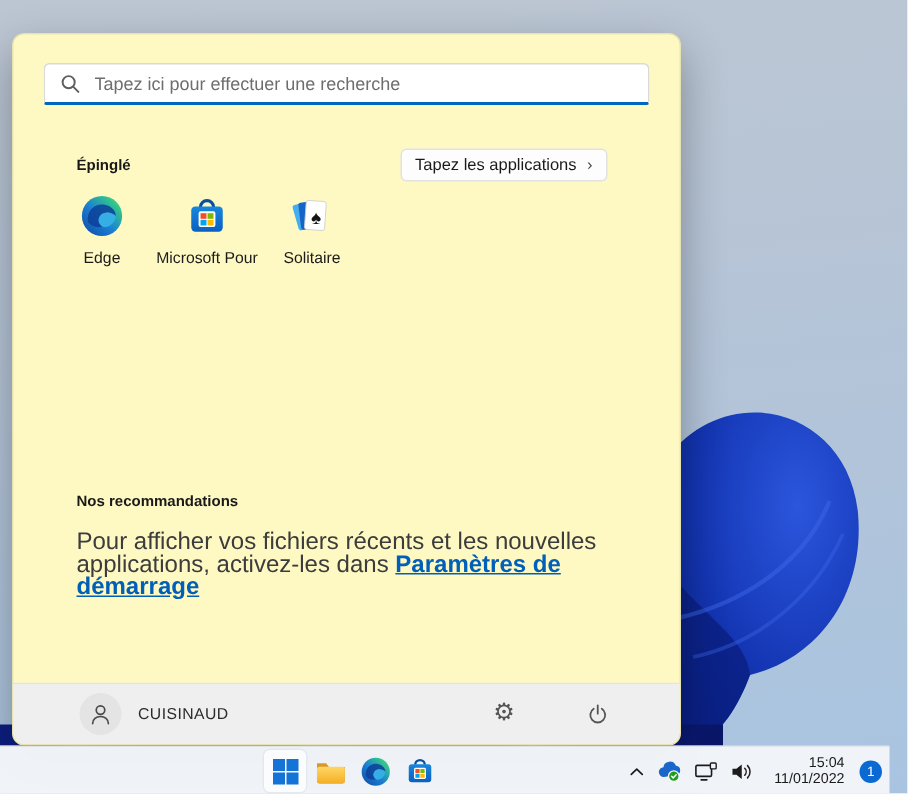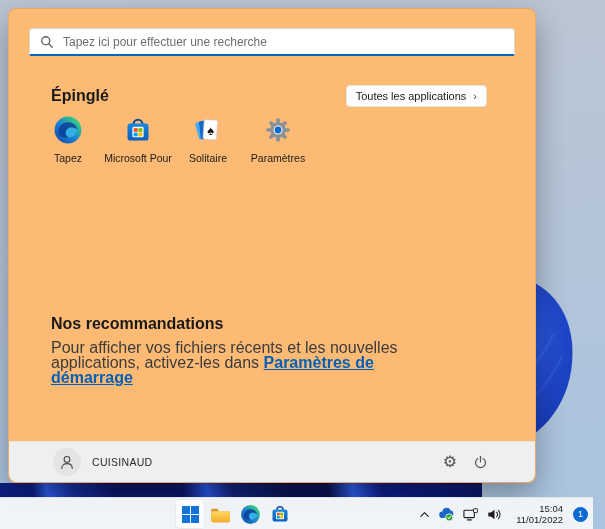--- a/index.html
+++ b/index.html
@@ -15,41 +15,41 @@
   .wall-strip {
     position:absolute; left:0; top:483px; width:482px; height:14px;
     background:linear-gradient(78deg,
       #0d1f82 0%, #0d1f82 7%, #2e5de8 10%, #16309f 15%, #0a1668 24%,
       #0a1668 38%, #2a55e0 43%, #12257f 48%, #081250 60%, #081250 68%,
       #2e5de8 73%, #0d1f8a 79%, #0a1668 100%);
   }
 
   
   .panel {
-    position:absolute; left:8px; top:8px; width:528px; height:475px;
-    background:#fdba74; border:1px solid rgba(0,0,0,0.09); border-radius:8px;
+    position:absolute; left:8px; top:22px; width:446px; height:475px;
+    background:#fef9c3; border:1px solid rgba(0,0,0,0.09); border-radius:8px;
     box-shadow:0 12px 30px rgba(0,0,0,0.32);
   }
   .search-row {
     position:absolute; left:20px; right:20px; top:19px; height:28px;
     background:#ffffff; border:1px solid #d9d9d9; border-bottom:2px solid #0067c0;
     border-radius:4px 4px 2px 2px; display:flex; align-items:center; padding:0 10px;
   }
   .search-row svg { flex:0 0 auto; margin-right:9px; }
   .search-input {
     border:none; outline:none; background:transparent; width:100%;
     font:12px "Liberation Sans",sans-serif; color:#1a1a1a;
   }
   .search-input::placeholder { color:#6e6e6e; opacity:1; }
 
   .pinned-header {
     position:absolute; left:42px; right:48px; top:76px; height:22px;
     display:flex; align-items:center; justify-content:space-between;
   }
-  .section-title { font-size:16px; font-weight:bold; color:#191919;text-align:center; }
+  .section-title { font-size:10px; font-weight:bold; color:#191919;text-align:center; }
   .all-apps-btn {
     display:flex; align-items:center; gap:7px;
     background:#fdfdfd; border:1px solid #e1e1e1; border-radius:4px;
     padding:4px 9px; font-size:11px; color:#1a1a1a; cursor:pointer;
   }
   .all-apps-btn .chev { font-size:11px; color:#454545; line-height:1; }
 
   .apps-row { position:absolute; left:24px; top:106px; display:flex; }
   .app-tile { width:70px; display:flex; flex-direction:column; align-items:center; cursor:pointer; }
   .app-ic { width:30px; height:30px; display:flex; align-items:center; justify-content:center; }
@@ -59,21 +59,21 @@
   .reco-text {
     position:absolute; left:42px; top:331px; width:400px;
     font-size:16px; color:#3c3c3c; line-height:15px;
   }
   .reco-link { color:#005fb8; font-weight:bold; text-decoration:underline; cursor:pointer; }
 
   .user-bar {
     position:absolute; left:0; right:0; bottom:0; height:41px;
     border-top:1px solid #e3e3e3; background:#efefef;
     border-radius:0 0 8px 8px;
-    display:flex; align-items:center; padding:0 40px 0 44px;
+    display:flex; align-items:center; padding:0 40px 0 44px;gap:32px;
   }
   .user-chip { display:flex; align-items:center; gap:11px; cursor:pointer; }
   .avatar {
     width:28px; height:28px; border-radius:50%; background:#e4e4e4;
     display:flex; align-items:center; justify-content:center;
   }
   .username { font-size:10.5px; color:#2a2a2a; letter-spacing:0.3px; }
   .user-bar .spacer { flex:1; }
   .bar-ic { width:30px; height:30px; display:flex; align-items:center; justify-content:center; cursor:pointer; }
   .gear-glyph { font-size:16px; color:#555; line-height:1; }
@@ -127,21 +127,21 @@
     <svg width="14" height="14" viewBox="0 0 16 16">
       <circle cx="6.6" cy="6.6" r="4.6" fill="none" stroke="#5f5f5f" stroke-width="1.5"></circle>
       <line x1="10.2" y1="10.2" x2="14" y2="14" stroke="#5f5f5f" stroke-width="1.5" stroke-linecap="round"></line>
     </svg>
     <input class="search-input" type="text" placeholder="Tapez ici pour effectuer une recherche" style="">
   </div>
 
   <div class="pinned-header">
     <div class="section-title">Épinglé</div>
     <div class="all-apps-btn">
-      <span>Toutes les applications</span>
+      <span>Tapez les applications</span>
       <span class="chev">›</span>
     </div>
   </div>
 
   <div class="apps-row">
 
     <div class="app-tile">
       <div class="app-ic">
         <svg width="30" height="30" viewBox="0 0 32 32">
           <defs>
@@ -150,21 +150,21 @@
                 <stop offset="0.45" stop-color="#1b7fd4"></stop>
               <stop offset="0.8" stop-color="#31c48d"></stop>
                 <stop offset="1" stop-color="#71e06a"></stop>
             </linearGradient>
           </defs>
           <circle cx="16" cy="16" r="14.3" fill="url(#egA)"></circle>
           <path d="M6 20.5 C4.8 12 11 6.8 18 8 C23.5 9 26 13.2 25.8 16 C22.8 12.8 17.5 12.6 15 15.4 C12.8 17.9 13.6 21.6 16 23.6 C12.6 24.6 8.2 23.4 6 20.5 Z" fill="#0d3f98" opacity="0.85"></path>
           <path d="M15 15.4 C17.5 12.6 22.8 12.8 25.8 16 C25.6 20.3 22 23.8 17.6 24 C15.9 23.7 14 22 13.6 19.8 C13.3 18.2 14 16.5 15 15.4 Z" fill="#35aee6"></path>
         </svg>
       </div>
-      <div class="app-label">Tapez</div>
+      <div class="app-label">Edge</div>
     </div>
 
     <div class="app-tile">
       <div class="app-ic">
         <svg width="28" height="28" viewBox="0 0 24 24">
           <defs>
             <linearGradient id="bagA" x1="0" y1="0" x2="0" y2="1">
               <stop offset="0" stop-color="#1787dd"></stop>
                 <stop offset="1" stop-color="#0b5fc0"></stop>
             </linearGradient>
@@ -186,40 +186,20 @@
         <svg width="28" height="28" viewBox="0 0 24 24">
           <rect x="2.5" y="4.5" width="10" height="15" rx="1.4" fill="#46aef0" transform="rotate(-16 7.5 12)"></rect>
           <rect x="5" y="4" width="10.5" height="15.5" rx="1.4" fill="#1565c8" transform="rotate(-7 10 12)"></rect>
           <rect x="8.2" y="3.4" width="11.5" height="16.6" rx="1.4" fill="#ffffff" stroke="#cfcfcf" stroke-width="0.5" transform="rotate(4 14 11.5)"></rect>
           <text x="14.3" y="16.4" font-size="11" text-anchor="middle" fill="#141414">♠</text>
         </svg>
       </div>
       <div class="app-label">Solitaire</div>
     </div>
 
-    <div class="app-tile">
-      <div class="app-ic">
-        <svg width="28" height="28" viewBox="0 0 24 24">
-          <g fill="#8a9096">
-            <rect x="10.4" y="2" width="3.2" height="5" rx="1.2"></rect>
-            <rect x="10.4" y="2" width="3.2" height="5" rx="1.2" transform="rotate(45 12 12)"></rect>
-            <rect x="10.4" y="2" width="3.2" height="5" rx="1.2" transform="rotate(90 12 12)"></rect>
-            <rect x="10.4" y="2" width="3.2" height="5" rx="1.2" transform="rotate(135 12 12)"></rect>
-            <rect x="10.4" y="2" width="3.2" height="5" rx="1.2" transform="rotate(180 12 12)"></rect>
-            <rect x="10.4" y="2" width="3.2" height="5" rx="1.2" transform="rotate(225 12 12)"></rect>
-            <rect x="10.4" y="2" width="3.2" height="5" rx="1.2" transform="rotate(270 12 12)"></rect>
-            <rect x="10.4" y="2" width="3.2" height="5" rx="1.2" transform="rotate(315 12 12)"></rect>
-            <circle cx="12" cy="12" r="6.6"></circle>
-          </g>
-          <circle cx="12" cy="12" r="3.9" fill="#f3f3f3"></circle>
-          <circle cx="12" cy="12" r="2.9" fill="#1068c8"></circle>
-        </svg>
-      </div>
-      <div class="app-label">Paramètres</div>
-    </div>
   </div>
 
   <div class="reco-header section-title">Nos recommandations</div>
 
   <div class="reco-text"><span>Pour afficher vos fichiers récents et les nouvelles applications, activez-les dans </span><span class="reco-link">Paramètres de démarrage</span></div>
 
   <div class="user-bar">
     <div class="user-chip">
       <div class="avatar">
         <svg width="18" height="18" viewBox="0 0 24 24">

